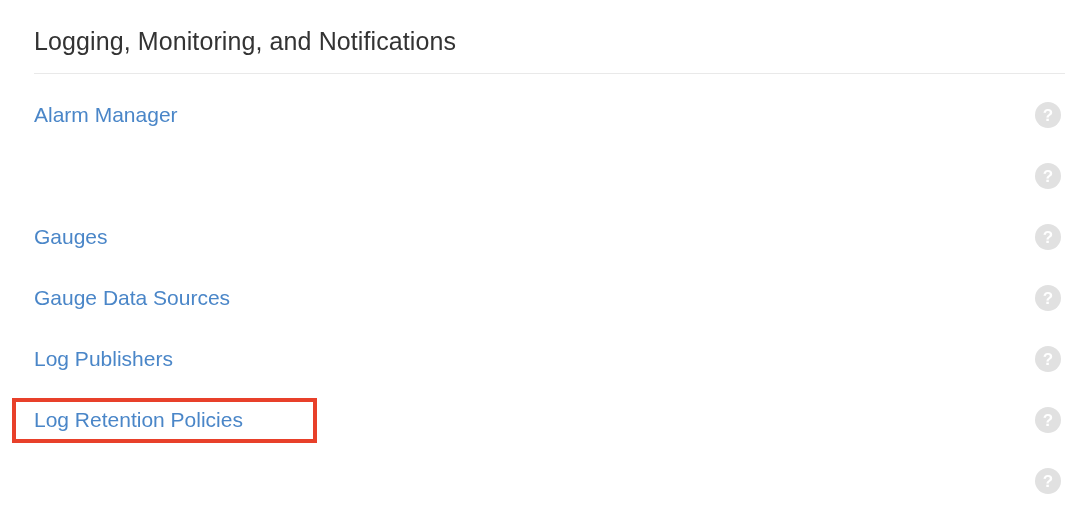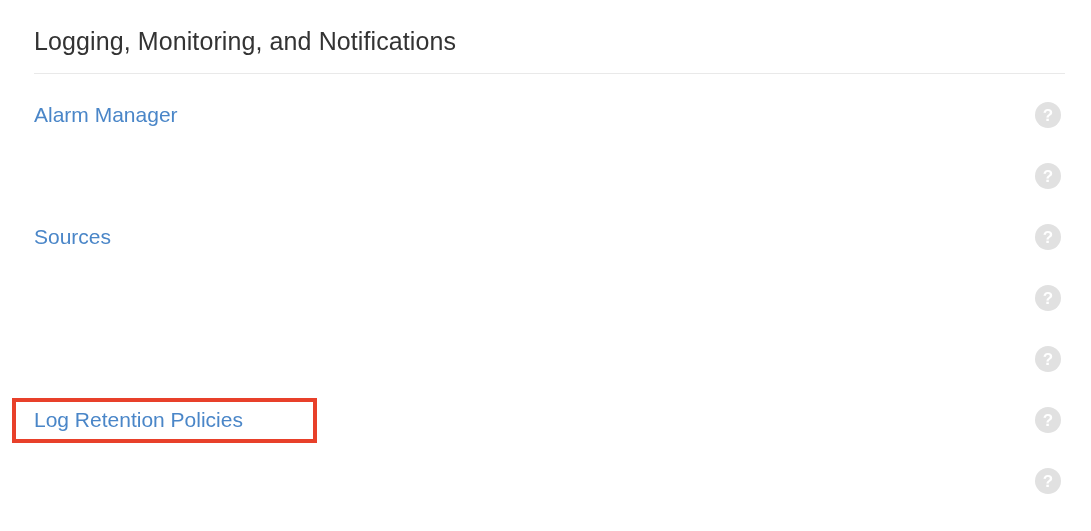--- a/index.html
+++ b/index.html
@@ -116,35 +116,37 @@
         </span>
       </div>
       <div class="link-row">
         <span class="help-icon">
           <svg viewBox="0 0 26 26" xmlns="http://www.w3.org/2000/svg">
             <text x="13" y="19" text-anchor="middle" font-family="Liberation Sans, sans-serif" font-size="17" font-weight="bold" fill="#ffffff">?</text>
           </svg>
         </span>
       </div>
       <div class="link-row">
-        <a class="link-label">Sources</a>
+        <a class="link-label">Gauges</a>
         <span class="help-icon">
           <svg viewBox="0 0 26 26" xmlns="http://www.w3.org/2000/svg">
             <text x="13" y="19" text-anchor="middle" font-family="Liberation Sans, sans-serif" font-size="17" font-weight="bold" fill="#ffffff">?</text>
           </svg>
         </span>
       </div>
       <div class="link-row">
+        <a class="link-label">Gauge Data Sources</a>
         <span class="help-icon">
           <svg viewBox="0 0 26 26" xmlns="http://www.w3.org/2000/svg">
             <text x="13" y="19" text-anchor="middle" font-family="Liberation Sans, sans-serif" font-size="17" font-weight="bold" fill="#ffffff">?</text>
           </svg>
         </span>
       </div>
       <div class="link-row">
+        <a class="link-label">Log Publishers</a>
         <span class="help-icon">
           <svg viewBox="0 0 26 26" xmlns="http://www.w3.org/2000/svg">
             <text x="13" y="19" text-anchor="middle" font-family="Liberation Sans, sans-serif" font-size="17" font-weight="bold" fill="#ffffff">?</text>
           </svg>
         </span>
       </div>
       <div class="link-row">
         <a class="link-label">Log Retention Policies</a>
         <span class="help-icon">
           <svg viewBox="0 0 26 26" xmlns="http://www.w3.org/2000/svg">

